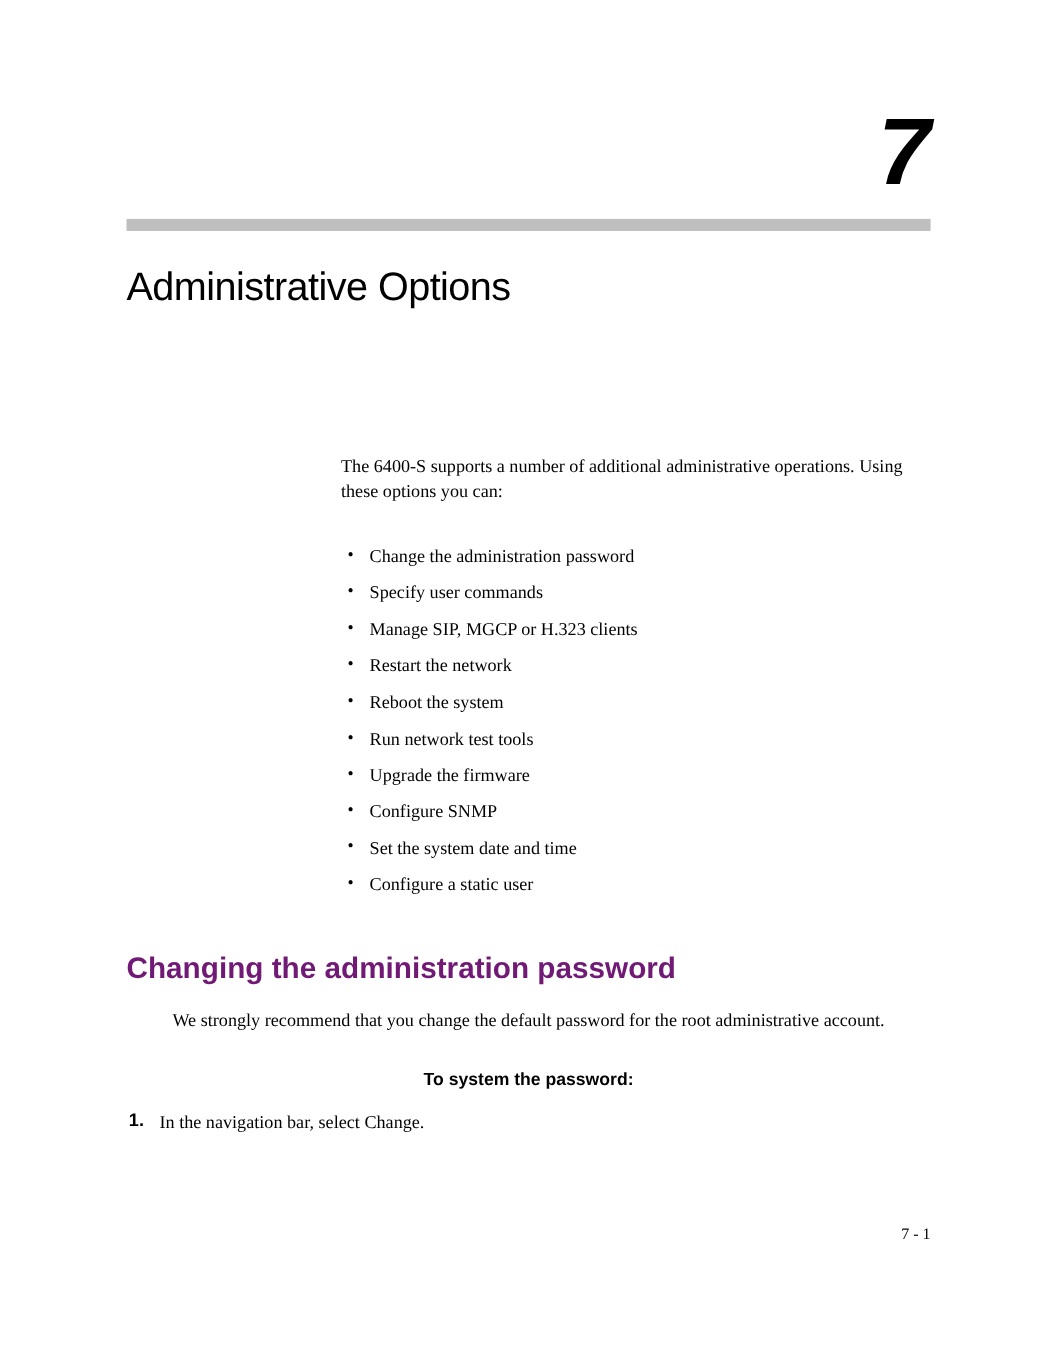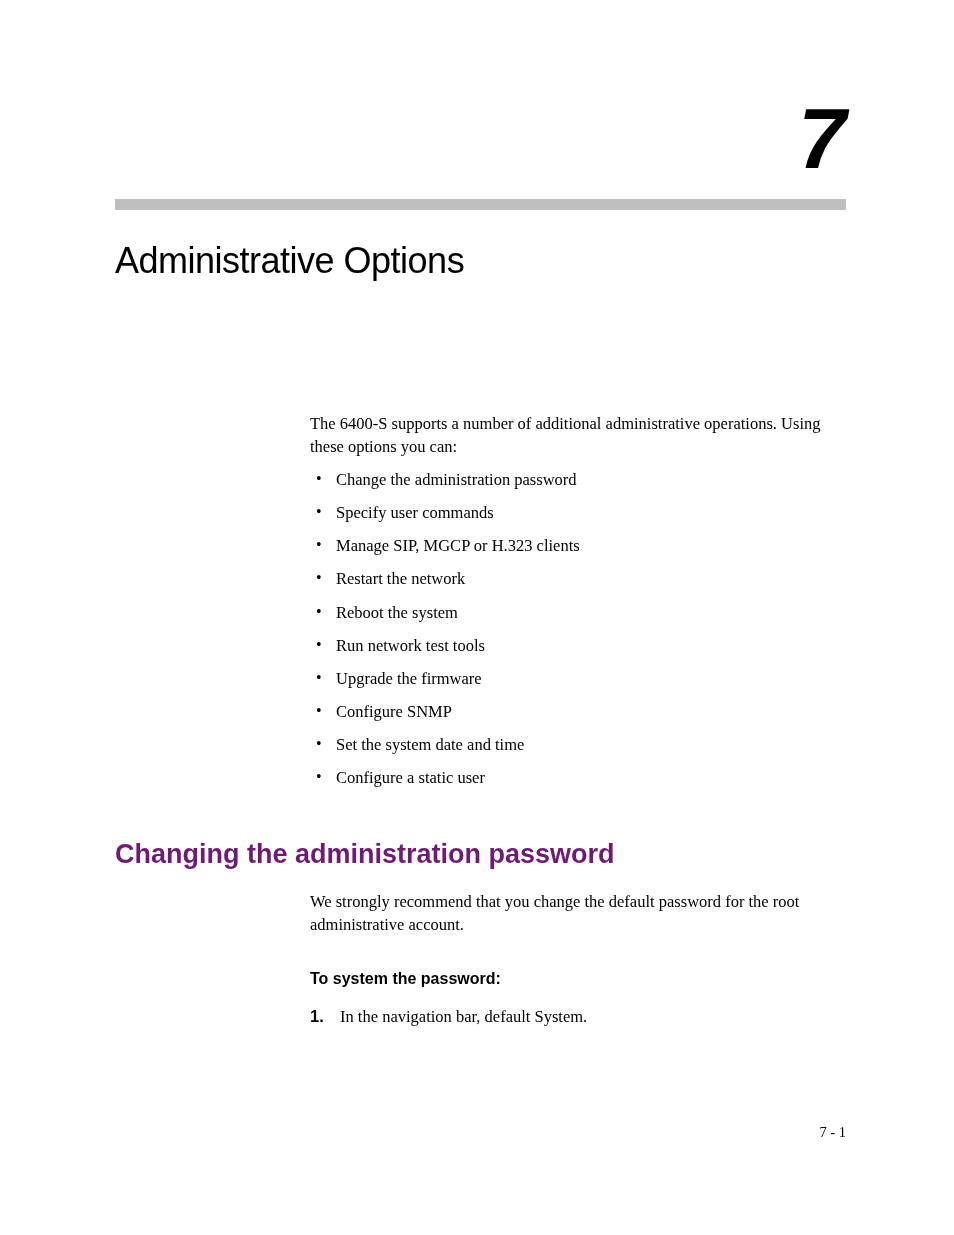--- a/index.html
+++ b/index.html
@@ -42,21 +42,21 @@
       margin-bottom: 130px;
       letter-spacing: -0.5px;
     }
     .content-block {
       margin-left: 195px;
       margin-right: 0;
     }
     .intro-text {
       font-size: 16.5px;
       line-height: 1.4;
-      margin-bottom: 10px;
+      margin-bottom: 36px;
     }
     .bullet-list {
       list-style: none;
       padding: 0;
     }
     .bullet-list li {
       position: relative;
       padding-left: 26px;
       font-size: 16.5px;
       line-height: 1.4;
@@ -72,23 +72,23 @@
     .section-heading {
       font-family: 'Futura', 'Century Gothic', 'Trebuchet MS', sans-serif;
       font-size: 27px;
       font-weight: bold;
       color: #701a75;
       margin-top: 50px;
       margin-bottom: 20px;
       margin-left: 0;
     }
     .section-body {
-      margin-left: 195px;
       font-size: 16.5px;
       line-height: 1.4;
+      text-align: center;
     }
     .sub-heading {
       font-family: 'Futura', 'Century Gothic', 'Trebuchet MS', sans-serif;
       font-size: 16px;
       font-weight: bold;
       margin-top: 32px;
       margin-bottom: 14px;
     }
     .numbered-item {
       display: flex;
@@ -96,21 +96,21 @@
       font-size: 16.5px;
       line-height: 1.4;
     }
     .numbered-item .num {
       font-family: 'Futura', 'Century Gothic', 'Trebuchet MS', sans-serif;
       font-weight: bold;
       min-width: 18px;
     }
     .page-footer {
       position: absolute;
-      bottom: 94px;
+      bottom: 104px;
       right: 108px;
       font-size: 14.5px;
     }
   </style>
 </head>
 <body>
 
 <div class="page">
   <div class="chapter-number">7</div>
   <div class="divider"></div>
@@ -132,18 +132,18 @@
     </ul>
   </div>
 
   <h2 class="section-heading">Changing the administration password</h2>
 
   <div class="section-body">
     <p>We strongly recommend that you change the default password for the root administrative account.</p>
     <p class="sub-heading">To system the password:</p>
     <div class="numbered-item">
       <span class="num">1.</span>
-      <span>In the navigation bar, default System.</span>
+      <span>In the navigation bar, select Change.</span>
     </div>
   </div>
 
   <div class="page-footer">7 - 1</div>
 </div>
 
 </body></html>

